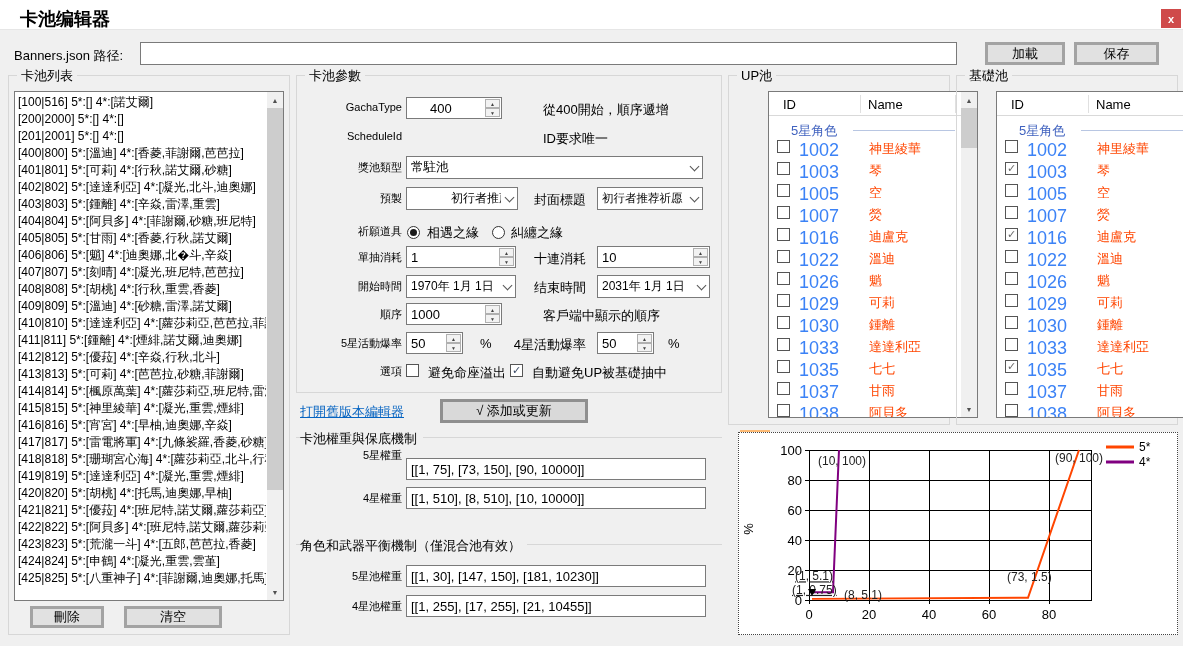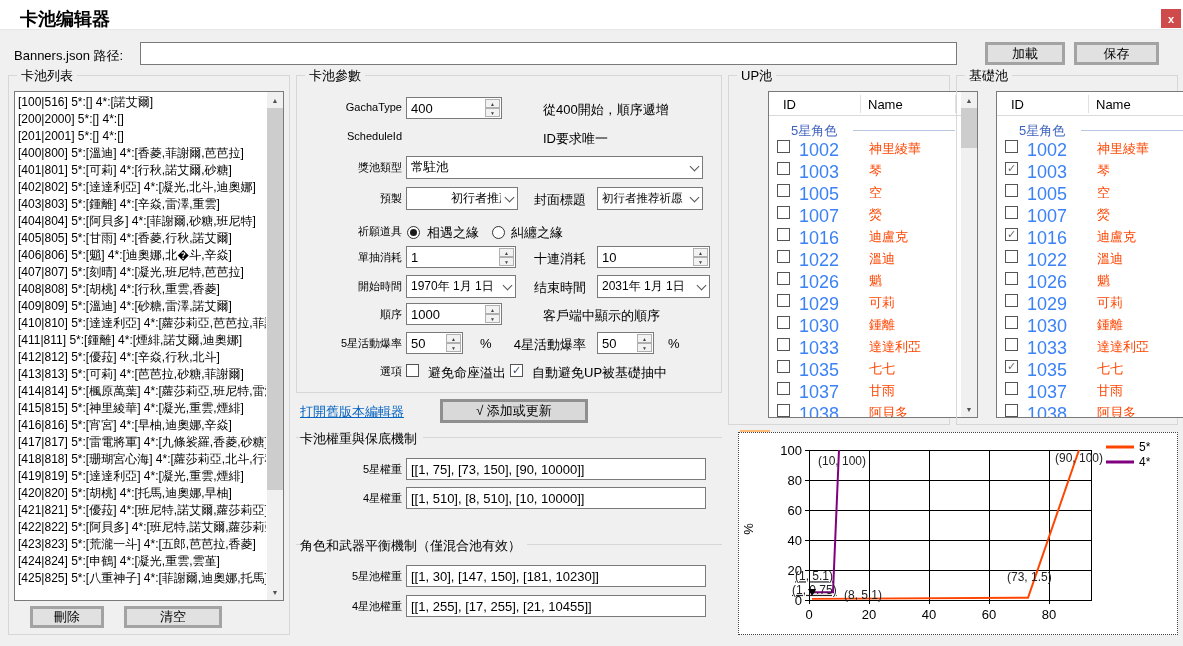--- a/index.html
+++ b/index.html
@@ -137,21 +137,21 @@
     </div>
   </div>
   <div class="btn" style="left:30px;top:606px;width:74px;height:22px;">刪除</div>
   <div class="btn" style="left:124px;top:606px;width:98px;height:22px;">清空</div>
 
   <div class="groupbox" style="left:296px;top:75px;width:426px;height:318px;">
     <span class="gb-label">卡池參數</span>
   </div>
 
   <span class="flabel" style="top:101px;">GachaType</span>
-  <div class="numbox" style="left:406px;top:97px;width:96px;">
+  <div class="numbox" style="left:406px;top:97px;width:96px;padding-left:19px;">
     <span class="numval">400</span>
     <span class="spin">
         <span>▲</span>
         <span>▼</span>
       </span>
   </div>
   <span class="hint" style="top:101px;">從400開始，順序遞增</span>
 
   <span class="flabel" style="top:130px;">ScheduleId</span>
   <div class="numbox" style="left:406px;top:126px;width:96px;margin-top:30px;">
@@ -249,21 +249,21 @@
   <span class="cbx checked" style="left:510px;top:364px;"></span>
   <span class="lbl" style="left:532px;top:364px;">自動避免UP被基礎抽中</span>
 
   <span class="link" style="left:300px;top:403px;">打開舊版本編輯器</span>
   <div class="btn" style="left:440px;top:399px;width:148px;height:24px;background:#d9d9d9;border-color:#8f8f8f;">√ 添加或更新</div>
 
   <div class="hline" style="left:296px;top:437px;width:426px;"></div>
   <span class="sec-label" style="left:300px;top:430px;">卡池權重與保底機制</span>
   <span class="link" style="left:696px;top:430px;background:#fdba74;padding-left:4px;margin-left:44px;">幫助</span>
 
-  <span class="flabel" style="top:462px;">5星權重</span>
+  <span class="flabel" style="top:448px;">5星權重</span>
   <input class="txt" style="left: 406px; top: 458px; width: 300px; height: 22px;" value="[[1, 75], [73, 150], [90, 10000]]">
   <span class="flabel" style="top:491px;">4星權重</span>
   <input class="txt" style="left: 406px; top: 487px; width: 300px; height: 22px;" value="[[1, 510], [8, 510], [10, 10000]]">
 
   <div class="hline" style="left:296px;top:544px;width:426px;"></div>
   <span class="sec-label" style="left:300px;top:537px;">角色和武器平衡機制（僅混合池有效）</span>
 
   <span class="flabel" style="top:569px;">5星池權重</span>
   <input class="txt" style="left: 406px; top: 565px; width: 300px; height: 22px;" value="[[1, 30], [147, 150], [181, 10230]]">
   <span class="flabel" style="top:599px;">4星池權重</span>

